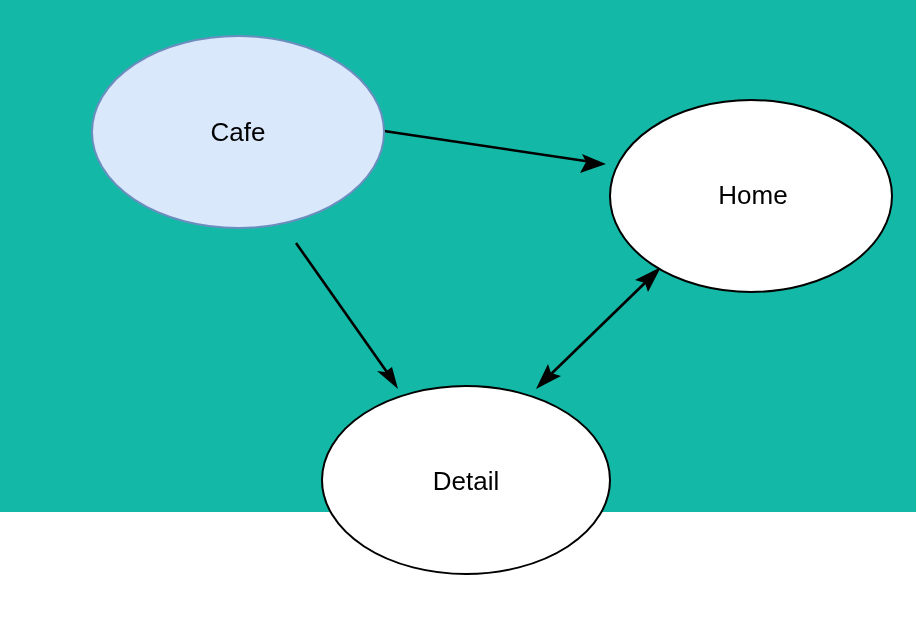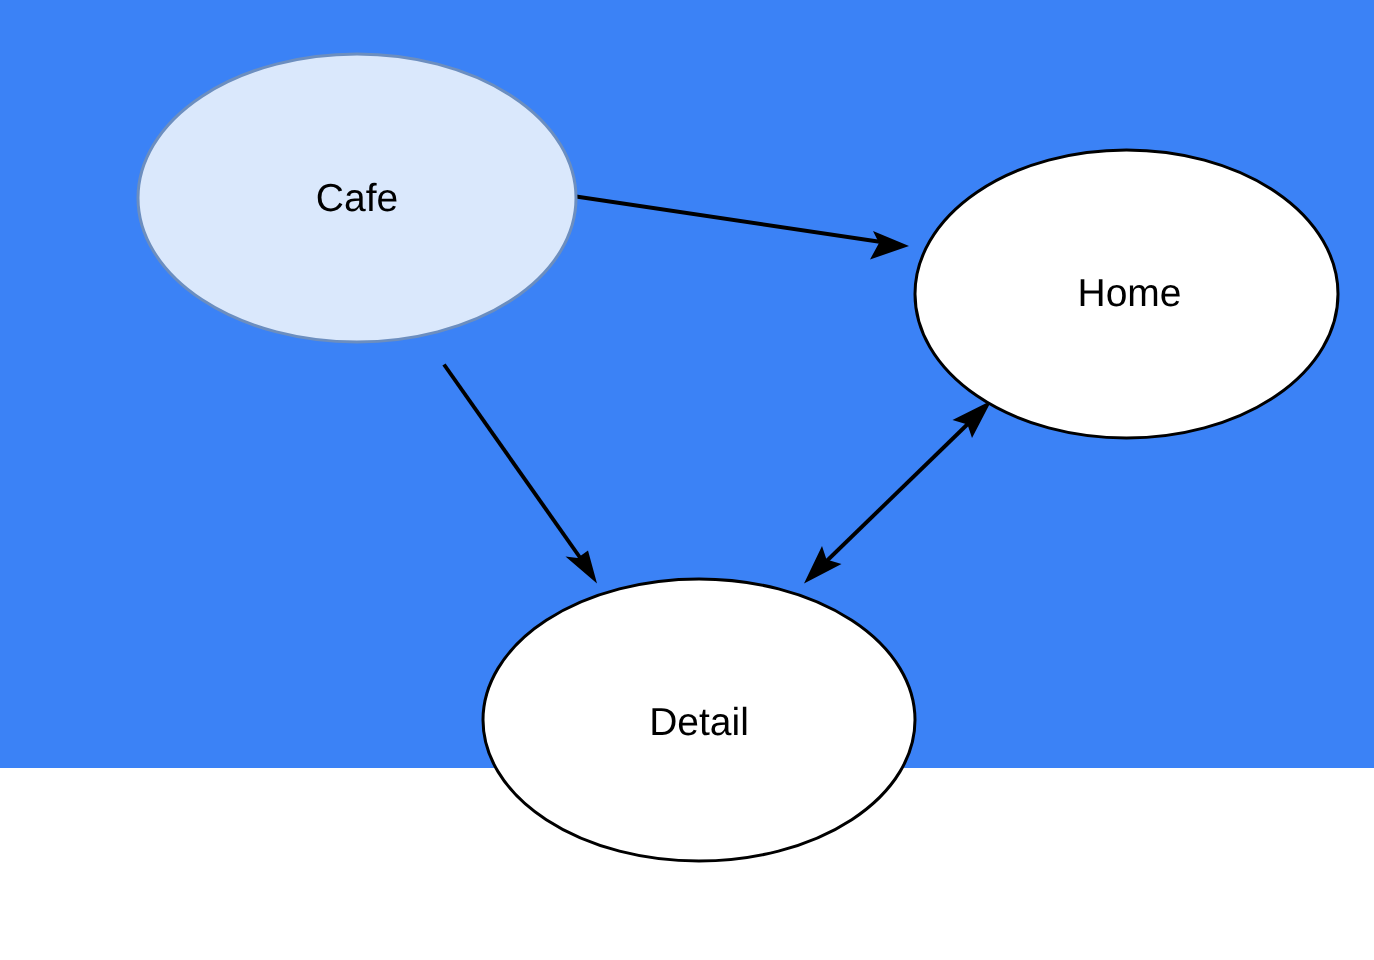--- a/index.html
+++ b/index.html
@@ -11,21 +11,21 @@
   body {
     width: 916px;
     height: 640px;
     overflow: hidden;
     font-family: "Liberation Sans", sans-serif;
   }
   #canvas {
     position: relative;
     width: 916px;
     height: 512px;
-    background: #3b82f6;
+    background: #14b8a6;
   }
   #diagram-svg {
     position: absolute;
     top: 0;
     left: 0;
     width: 916px;
     height: 640px;
   }
   .node-shape {
     stroke-width: 2;

